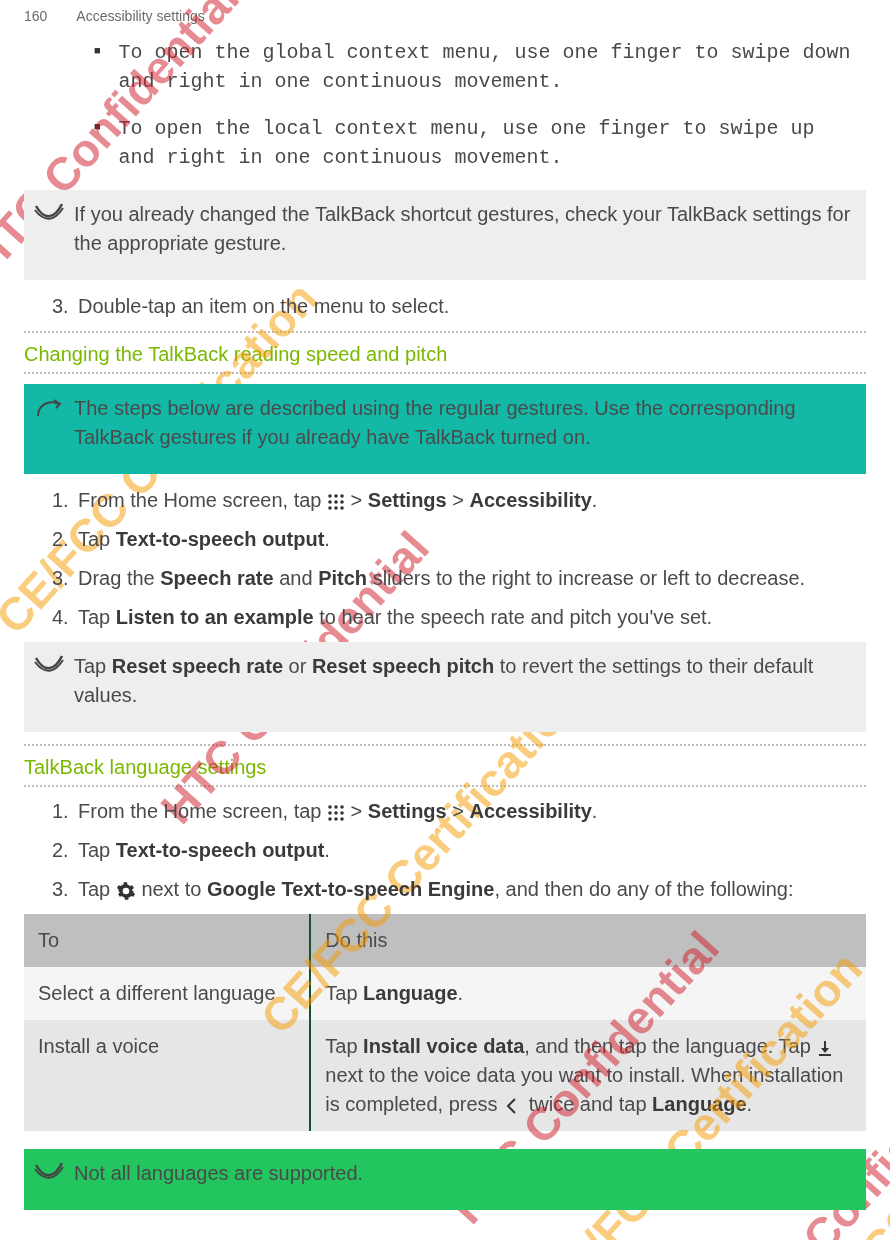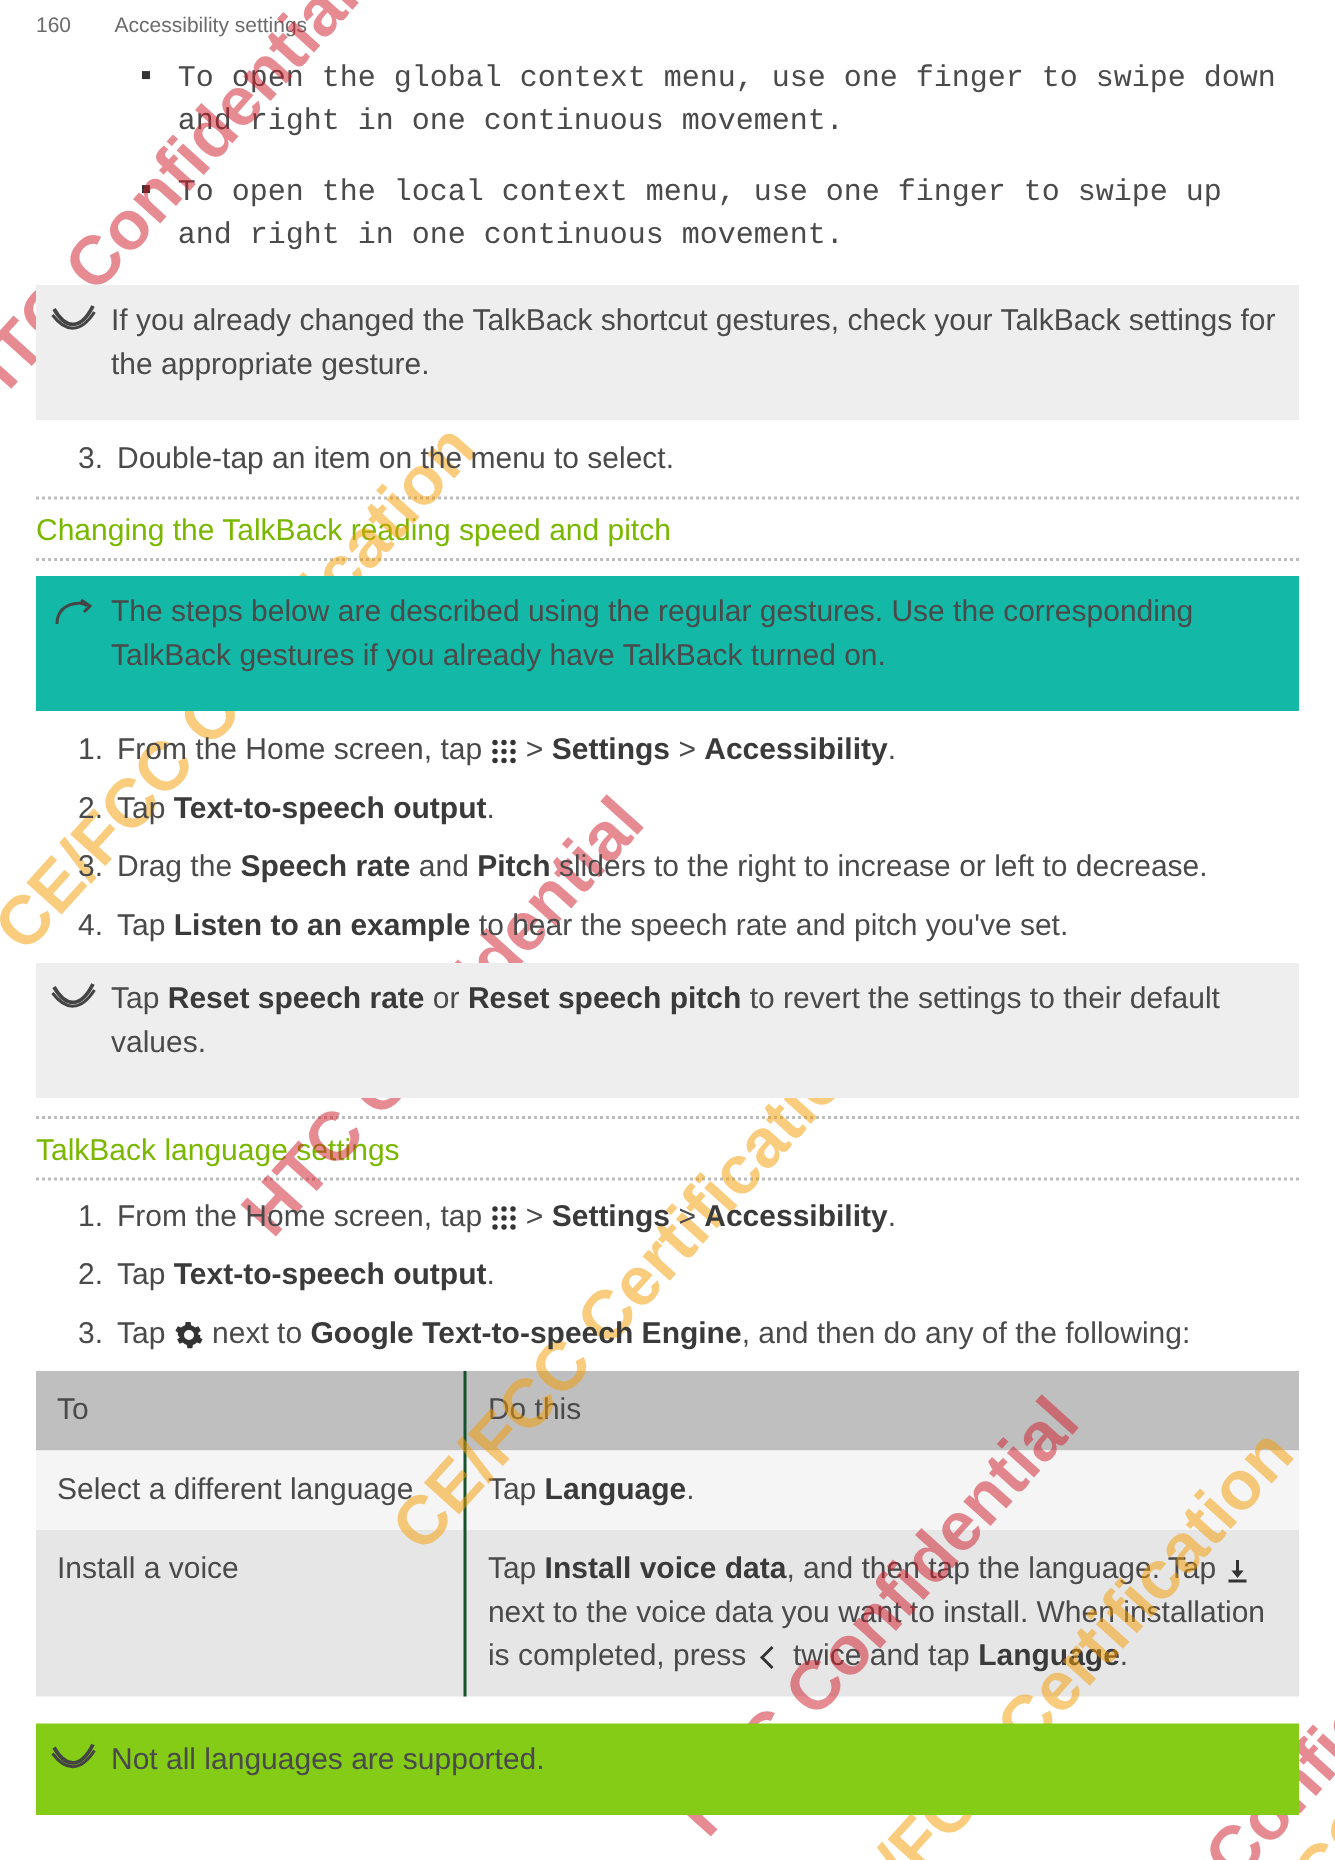--- a/index.html
+++ b/index.html
@@ -237,21 +237,21 @@
               <path fill="none" stroke="#333" stroke-width="2" d="M12 3 L5 10 L12 17"></path>
             </svg>
         </span>
         <span> twice and tap </span>
         <b>Language</b><span>.</span>
       </td>
     </tr>
   </tbody>
 </table>
 
-<div class="notebox" style="background:#84cc16; margin-top:18px;">
+<div class="notebox" style="background:#22c55e; margin-top:18px;">
   <span class="icon">
     <svg width="30" height="20" viewBox="0 0 30 20">
         <path d="M2 4 C 10 18, 20 18, 28 2" stroke="#444" stroke-width="2.5" fill="none"></path>
         <path d="M1 8 C 10 20, 20 20, 29 6" stroke="#444" stroke-width="2" fill="none"></path>
       </svg>
   </span>
   <span>Not all languages are supported.</span>
 </div>
 
 </body></html>

